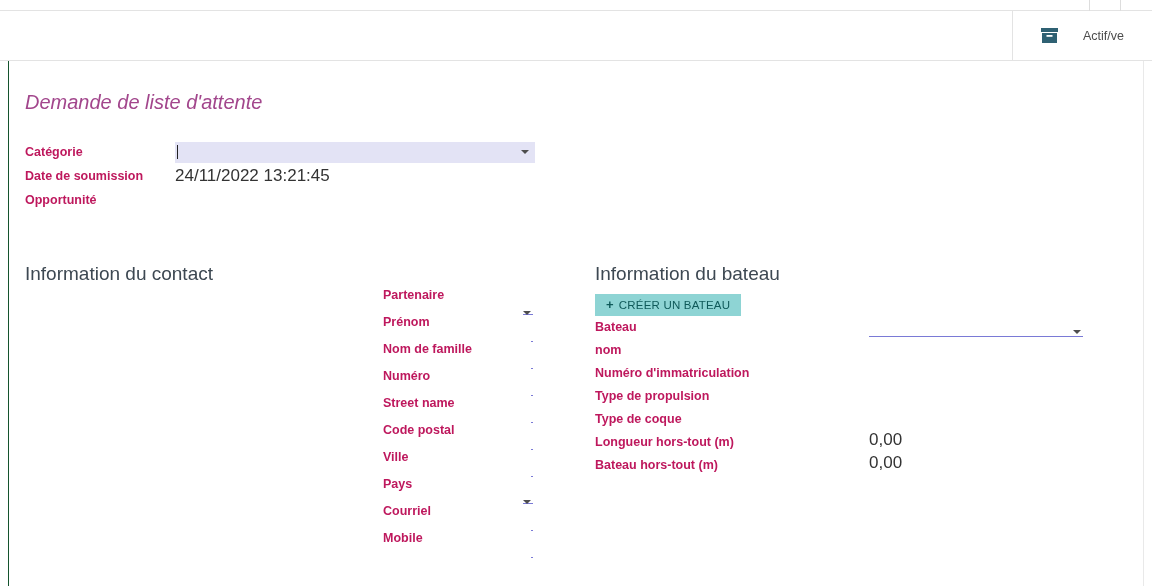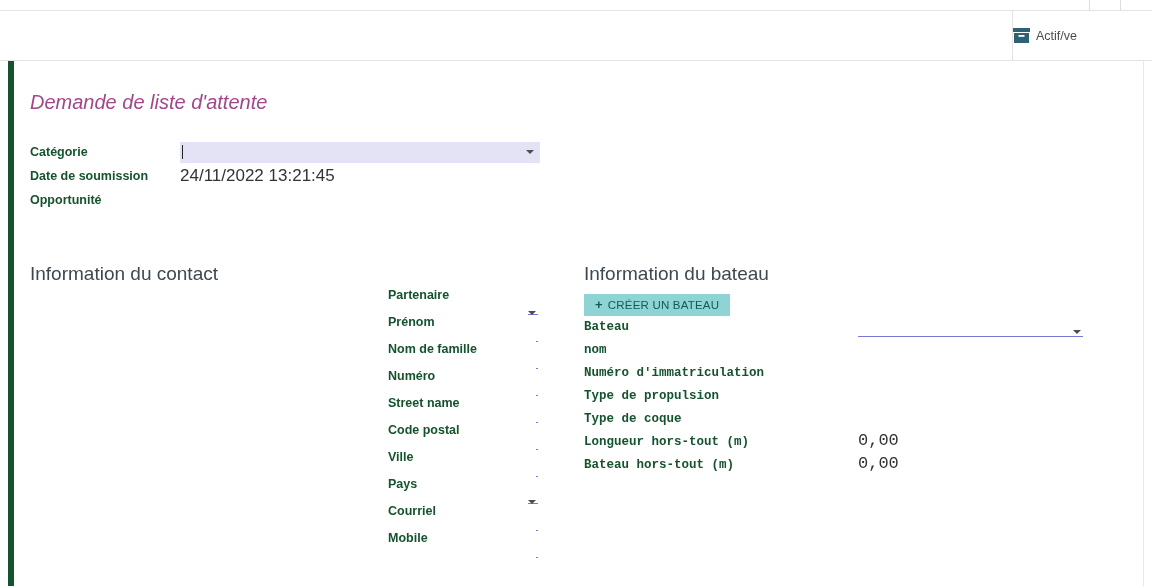--- a/index.html
+++ b/index.html
@@ -11,54 +11,54 @@
     overflow:hidden;
   }
 
   
   .topbar { height:11px; border-bottom:1px solid #e3e3e3; position:relative; background:#fff; }
   .topbar .sep { position:absolute; top:0; width:1px; height:11px; background:#ddd; }
   .sep1 { left:1089px; } .sep2 { left:1120px; }
 
   
   .statusbar { height:50px; border-bottom:1px solid #e3e3e3; display:flex; justify-content:flex-end; background:#fff; }
-  .active-box { width:140px; border-left:1px solid #e3e3e3; display:flex; align-items:center; justify-content:flex-start; gap:6px; cursor:pointer; }
+  .active-box { width:140px; border-left:1px solid #e3e3e3; display:flex; align-items:center; justify-content:center; gap:25px; cursor:pointer; }
   .active-label { font-size:12.5px; color:#4c4c4c; }
 
   
   .sheet {
     margin:0 8px; height:525px;
-    border-left:6px solid #14532d; border-right:1px solid #e9e9e9;
+    border-left:1px solid #14532d; border-right:1px solid #e9e9e9;
     padding:30px 16px 0 16px; background:#fff;
   }
   .title { font-size:20px; font-style:italic; font-weight:400; color:#a2468c; margin:0; line-height:23px; }
 
   .top-group { margin-top:26px; }
   .tg-row { display:flex; align-items:center; height:24px; }
-  .flabel { width:150px; flex:none; font-size:12.5px; font-weight:700; color:#14532d; line-height:15px; }
+  .flabel { width:150px; flex:none; font-size:12.5px; font-weight:700; color:#be185d; line-height:15px; }
   .fvalue { font-size:17px; color:#333; }
 
   .cat-input { width:360px; height:21px; background:#e3e3f5; display:flex; align-items:center; justify-content:space-between; padding:0 6px 0 2px; }
   .text-cursor { width:1px; height:14px; background:#222; }
   .caret { width:0; height:0; border-left:4px solid transparent; border-right:4px solid transparent; border-top:4px solid #4d4d4d; }
 
   .columns { display:flex; margin-top:50px;justify-content:flex-end; }
   .col-left { width:508px; flex:none; }
-  .col-right { margin-left:46px; flex:1; }
+  .col-right { margin-left:62px; flex:1; }
   h2.section { font-size:19px; font-weight:400; color:#3d4852; margin:0 0 2px 0; line-height:24px; }
 
   .c-row { display:flex; align-items:flex-end; height:27px;flex-direction:column; }
   .c-row .flabel { padding-bottom:2px; }
   .uinput { flex:1; height:18px; border-bottom:1px solid #7a7ad6; display:flex; align-items:center; justify-content:flex-end; padding-right:2px; }
   .uinput .caret { margin-bottom:-6px; }
 
   .create-btn { margin-top:6px; background:#8ed4d4; color:#0f5a5a; border:none; font-family:inherit; font-size:11.5px; font-weight:500; letter-spacing:.2px; padding:5px 11px; display:inline-flex; align-items:center; gap:5px; cursor:pointer; }
   .create-btn .plus { font-weight:700; font-size:13px; line-height:10px; }
 
-  .r-row { display:flex; align-items:flex-end; height:23px;font-family:Liberation Mono, monospace; }
+  .r-row { display:flex; align-items:flex-end; height:23px; }
   .r-row .flabel { width:274px; flex:none; padding-bottom:2px; }
   .r-row .uinput { margin-right:44px; height:16px; }
   .r-row.first { height:21px; }
   .r-row .fvalue { padding-bottom:2px; }
 </style>
 </head>
 <body>
 
 <div class="topbar">
   <div class="sep sep1"></div>

